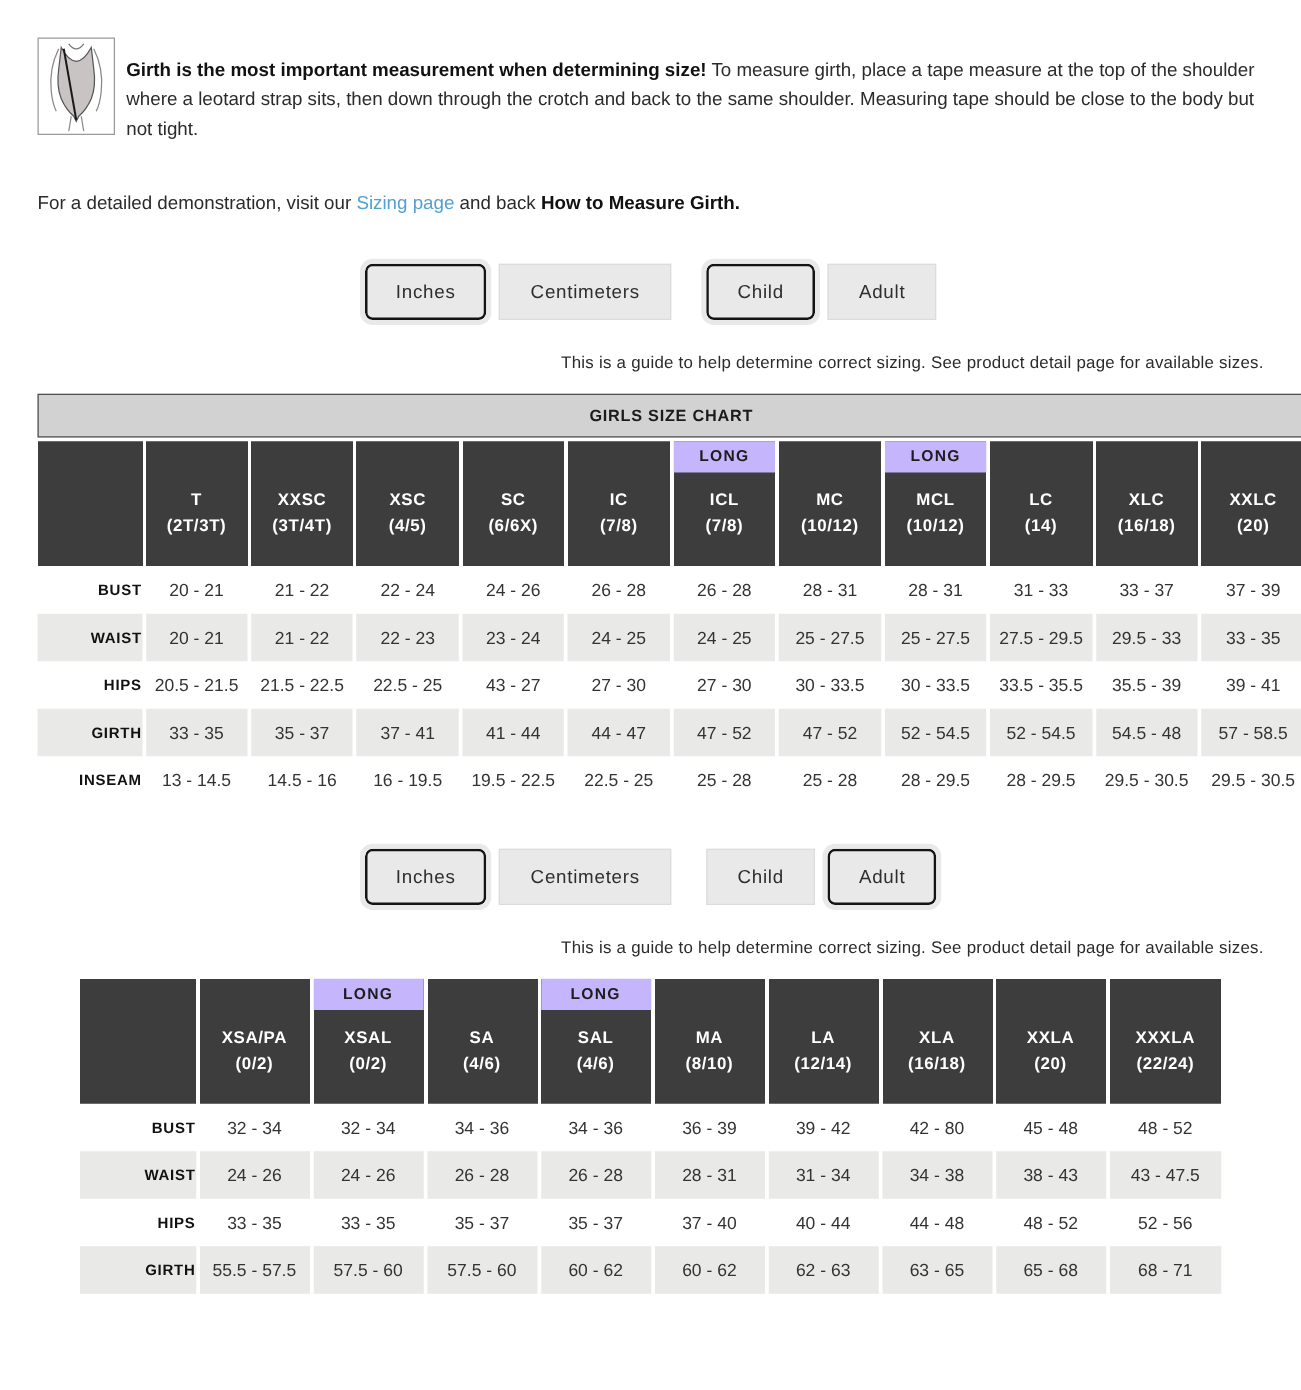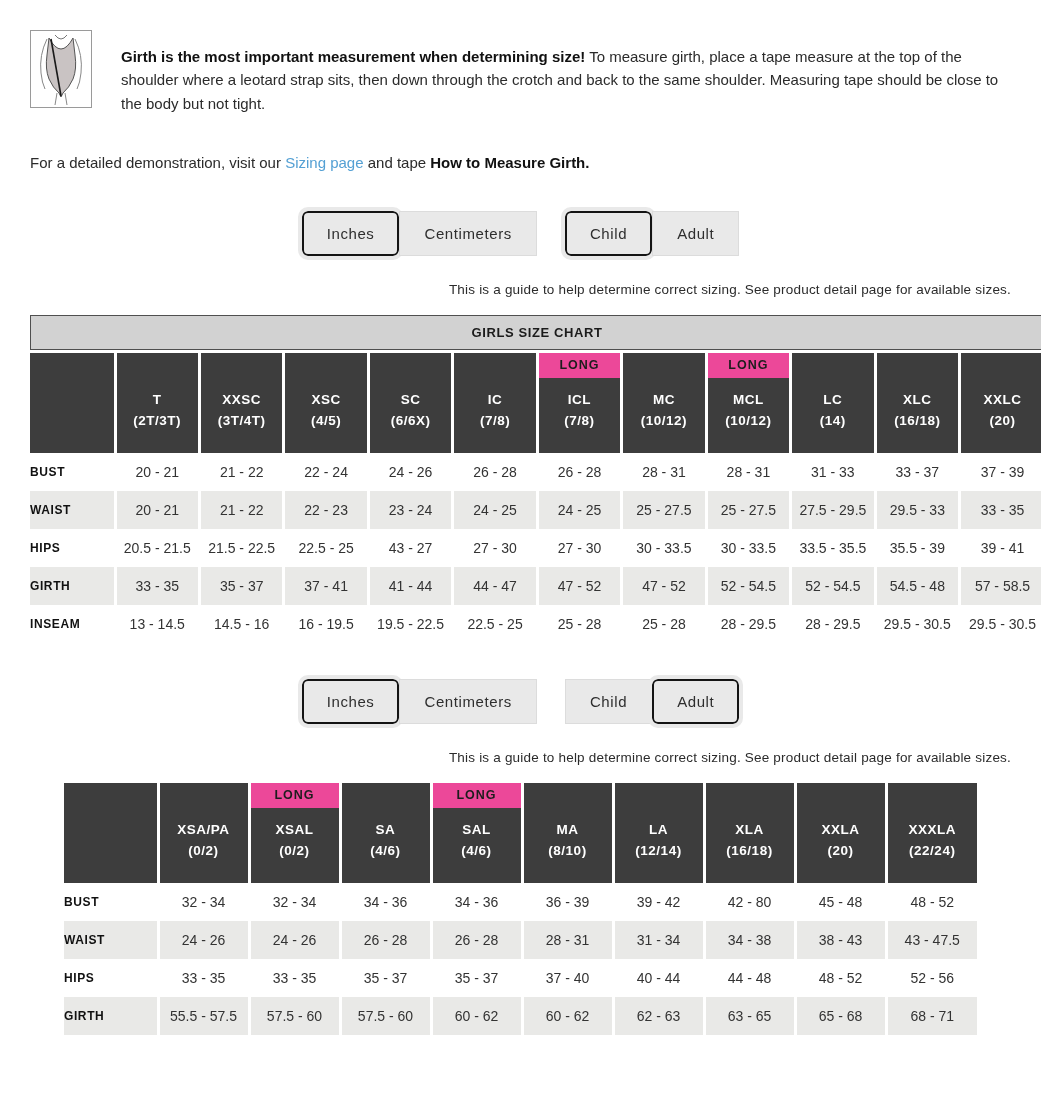--- a/index.html
+++ b/index.html
@@ -6,31 +6,31 @@
   html,body { margin:0; padding:0; background:#fff; }
   body {
     width:1041px; min-height:1112px;
     font-family:"Liberation Sans", sans-serif;
     color:#2b2b2b;
   }
   .page { padding:30px 30px 20px 30px; }
 
   h1.page-title { font-size:21px; font-weight:500; color:#1b1b1b; margin:0 0 34px 0; letter-spacing:.3px; }
 
-  .intro-row { display:flex; gap:29px; align-items:flex-start; margin-bottom:24px; }
+  .intro-row { display:flex; gap:9px; align-items:flex-start; margin-bottom:24px; }
   .leotard-box { width:62px; height:78px; border:1px solid #9a9a9a; flex:0 0 auto; display:flex; align-items:center; justify-content:center; background:#fff; }
   .intro-text { font-size:15px; line-height:1.55; color:#2b2b2b; max-width:930px; }
   .intro-text b { color:#111; }
 
   .demo-line { font-size:15px; margin:0 0 40px 0; color:#2b2b2b; }
   .demo-line a { color:#54a0d4; text-decoration:none; cursor:pointer; }
   .demo-line b { color:#111; }
 
   .toggle-row { display:flex; justify-content:center; gap:28px; margin:0 0 26px 0; }
-  .toggle-pair { display:flex; }
+  .toggle-pair { display:flex; gap:10px; }
   .btn {
     font-family:"Liberation Sans", sans-serif;
     font-size:15px; letter-spacing:.6px; color:#2e2e2e;
     background:#e9e9e9; border:1px solid #dcdcdc;
     padding:3px 24px; cursor:pointer;
   }
   .btn.selected {
     border:2px solid #141414; border-radius:6px;
     outline:4px solid #e9e9e9; padding:12px 23px;
   }
@@ -52,31 +52,31 @@
   thead th.size-col {
     background:#3d3d3d; color:#fff; height:100px;
     position:relative; vertical-align:middle;
     border-left:3px solid #fff;
     font-size:13.5px; font-weight:bold; letter-spacing:.5px;
     padding-top:16px;
   }
   thead th.corner-cell { background:#3d3d3d; border-left:none; }
   .long-badge {
     position:absolute; top:0; left:0; right:0; height:25px;
-    background:#ec4899; color:#1d1d1d;
+    background:#c4b5fd; color:#1d1d1d;
     display:flex; align-items:center; justify-content:center;
     font-size:12.5px; font-weight:bold; letter-spacing:1px;
   }
   .col-label { line-height:1.55; text-align:center; }
 
   tbody tr { height:38px; }
   tbody tr.alt th, tbody tr.alt td { background:#e9e9e7; }
   tbody th.row-label {
     font-size:12px; font-weight:bold; color:#111; letter-spacing:.6px;
-    text-align:left; border-left:none;
+    text-align:right; border-left:none;
   }
   tbody td {
     text-align:center; font-size:14px; color:#333;
     border-left:3px solid #fff;
   }
 </style>
 </head>
 <body>
 
 <div class="page">
@@ -94,21 +94,21 @@
         <path d="M16,5 L14,22 Q12,36 16,46 Q20,55 26,60 L28,64 L30,60 Q36,55 40,46 Q44,36 42,22 L40,5 Q34,16 28,16 Q22,16 16,5 Z" fill="#c9c3c3" stroke="#555" stroke-width="1"></path>
 
         <path d="M24,60 L22,72 M32,60 L34,72" fill="none" stroke="#888" stroke-width="1"></path>
 
         <line x1="18" y1="6" x2="28" y2="63" stroke="#1a1a1a" stroke-width="1.6"></line>
       </svg>
     </div>
     <p class="intro-text"><b>Girth is the most important measurement when determining size!</b><span> To measure girth, place a tape measure at the top of the shoulder where a leotard strap sits, then down through the crotch and back to the same shoulder. Measuring tape should be close to the body but not tight.</span></p>
   </div>
 
-  <p class="demo-line"><span>For a detailed demonstration, visit our </span><a>Sizing page</a><span> and tape </span><b>How to Measure Girth.</b></p>
+  <p class="demo-line"><span>For a detailed demonstration, visit our </span><a>Sizing page</a><span> and back </span><b>How to Measure Girth.</b></p>
 
   <div class="toggle-row">
     <div class="toggle-pair">
       <button class="btn selected">Inches</button>
       <button class="btn">Centimeters</button>
     </div>
     <div class="toggle-pair">
       <button class="btn selected">Child</button>
       <button class="btn">Adult</button>
     </div>

